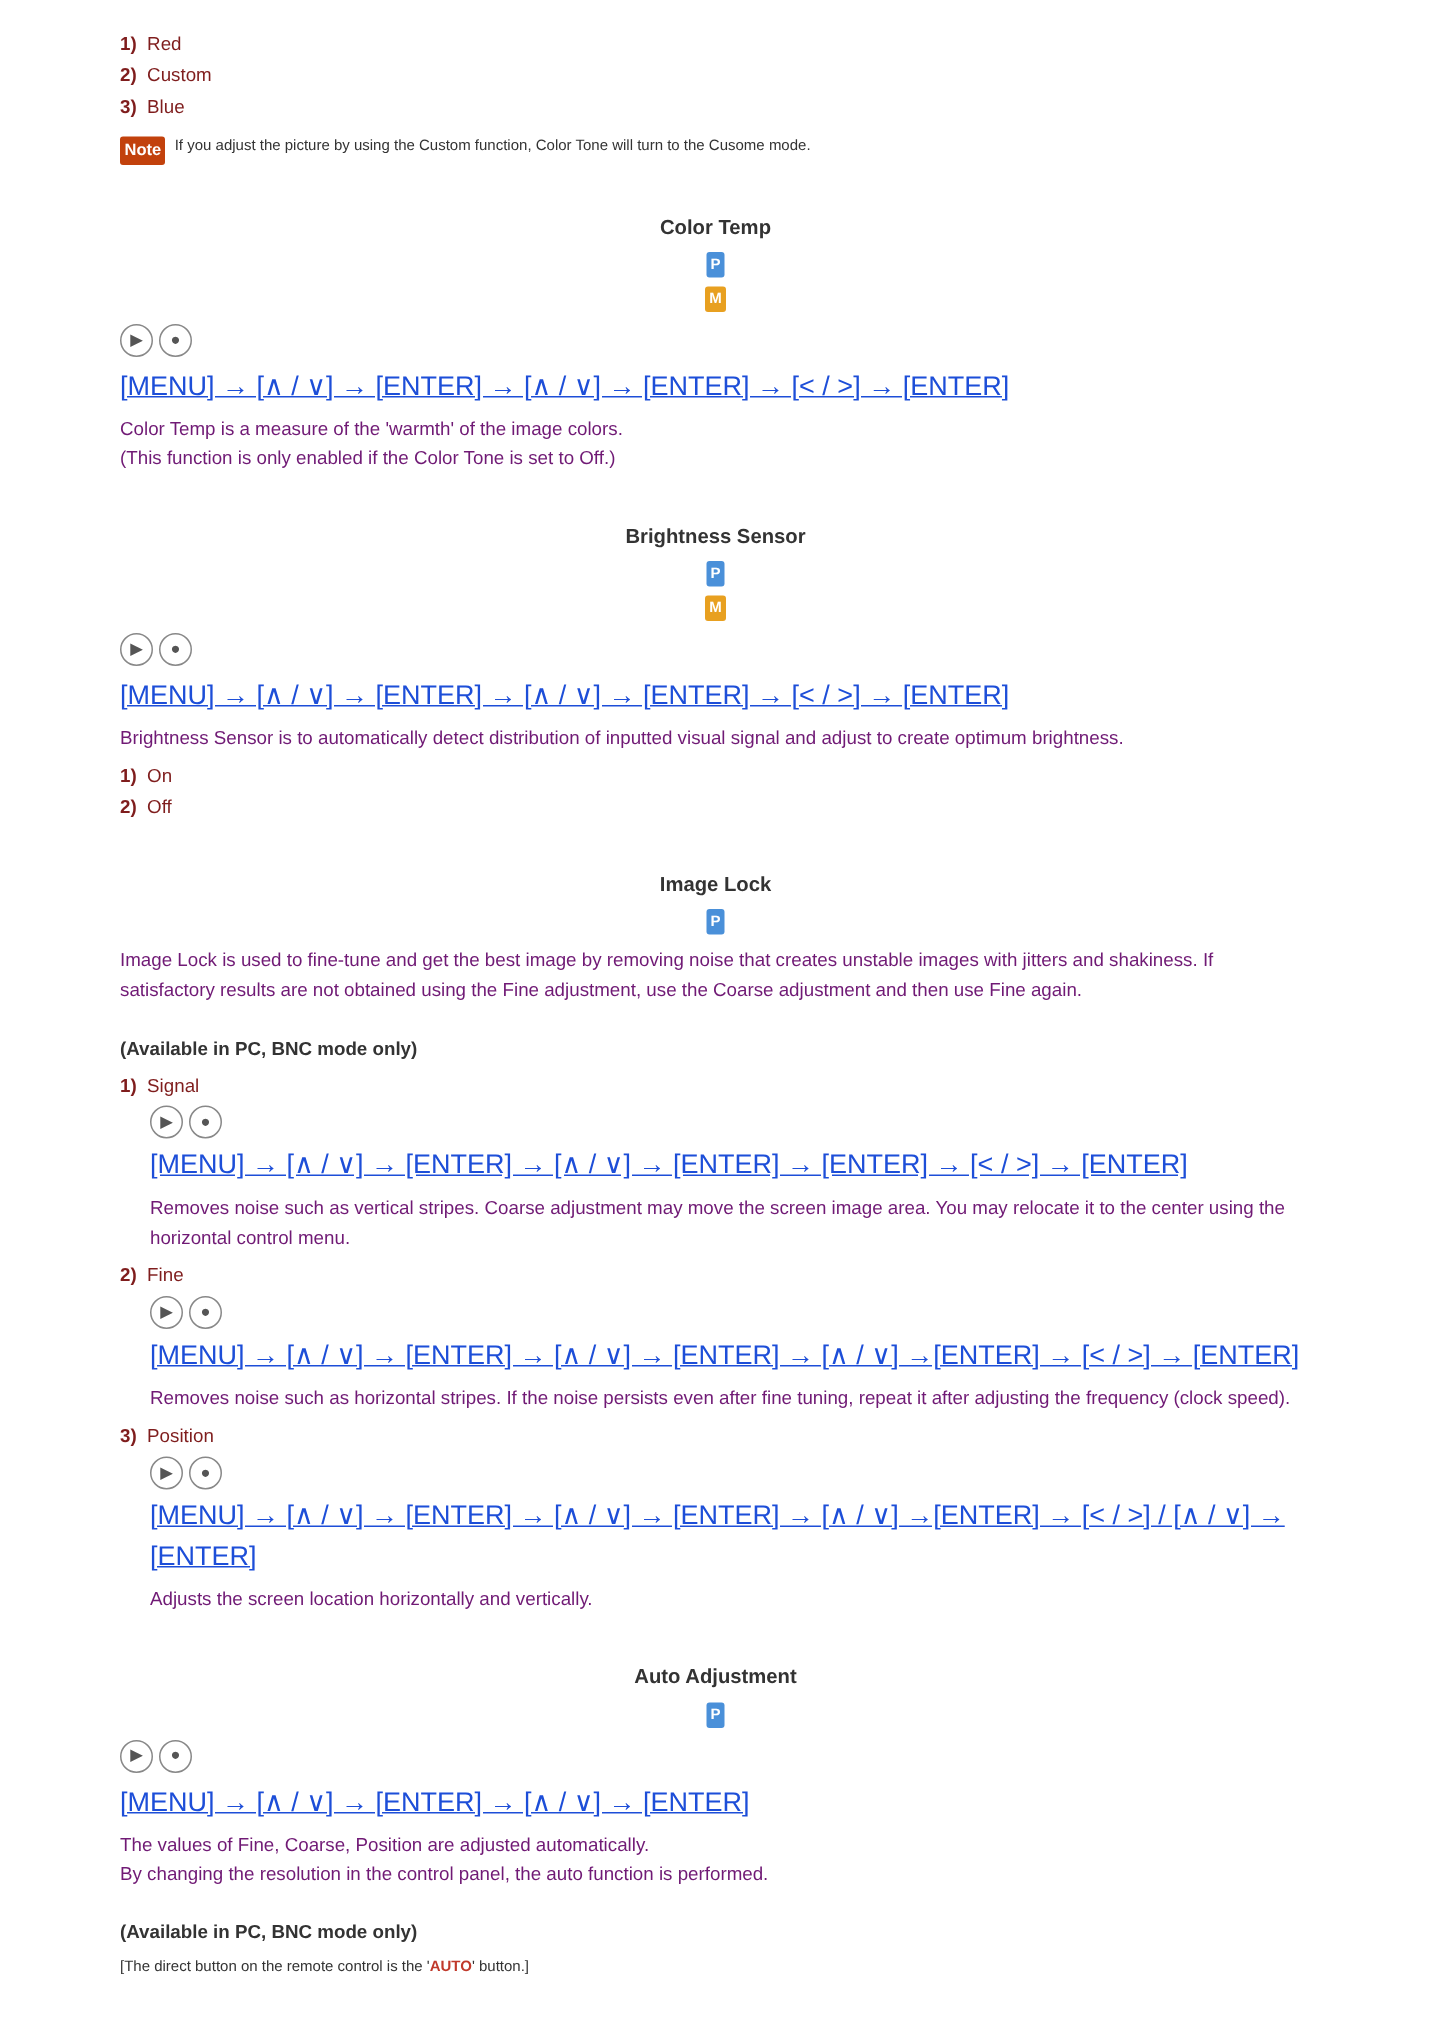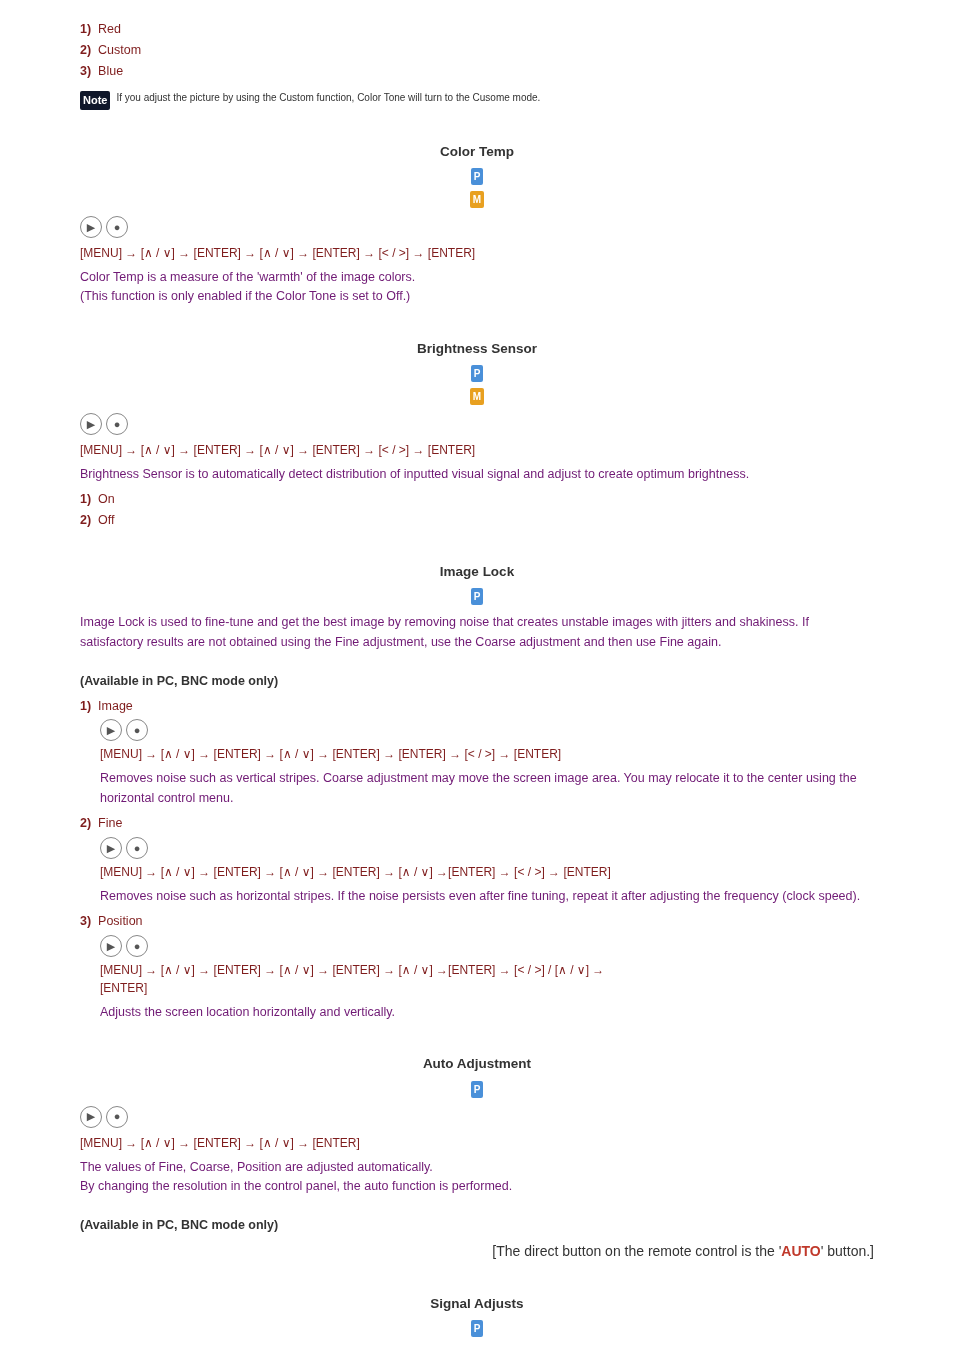--- a/index.html
+++ b/index.html
@@ -52,39 +52,40 @@
       height: 22px;
       border-radius: 50%;
       border: 1.5px solid #888;
       display: flex;
       align-items: center;
       justify-content: center;
       font-size: 11px;
       color: #555;
     }
     .nav-path {
-      font-size: 12px;
-      color: #7f1d1d;
-      margin-bottom: 6px;
+      font-size: 18px;
+      color: #1d4ed8;
+      margin-bottom: 6px;
+      text-decoration: underline;
     }
     .description {
       font-size: 12.5px;
       color: #701a75;
       margin-bottom: 6px;
       line-height: 1.55;
     }
     .note-block {
       display: flex;
       align-items: flex-start;
       gap: 6px;
       margin-bottom: 8px;
     }
     .note-icon {
       font-size: 11px;
-      background: #0f172a;
+      background: #c2410c;
       color: #fff;
       padding: 1px 3px;
       border-radius: 2px;
       font-weight: bold;
       margin-top: 1px;
     }
     .note-text {
       font-size: 10px;
       color: #333;
     }
@@ -107,23 +108,22 @@
       margin-bottom: 4px;
       margin-top: 4px;
     }
     .available-note {
       font-weight: bold;
       font-size: 12.5px;
       margin-bottom: 6px;
       margin-top: 20px;
     }
     .direct-btn-note {
-      font-size: 14px;
+      font-size: 10px;
       margin-top: 4px;
-      text-align: right;
     }
     .direct-btn-note .auto-text {
       color: #c0392b;
       font-weight: bold;
     }
   </style>
 </head>
 <body>
 
 <div class="section">
@@ -191,21 +191,21 @@
   <div class="section-title">
     <span>Image Lock</span>
     <span class="badge badge-p">P</span>
   </div>
   <div class="description" style="margin-top:8px;">Image Lock is used to fine-tune and get the best image by removing noise that creates unstable images with jitters and shakiness. If satisfactory results are not obtained using the Fine adjustment, use the Coarse adjustment and then use Fine again.</div>
   <div class="available-note">(Available in PC, BNC mode only)</div>
 
   <div style="margin-top:4px;">
     <div class="list-item">
       <span class="num">1)</span>
-      &nbsp;<span>Image</span>
+      &nbsp;<span>Signal</span>
     </div>
     <div class="sub-item">
       <div class="sub-icons-row">
         <div class="icon-circle">▶</div>
         <div class="icon-circle">●</div>
       </div>
       <div class="nav-path">[MENU] → [∧ / ∨] → [ENTER] → [∧ / ∨] → [ENTER] → [ENTER] → [&lt; / &gt;] → [ENTER]</div>
       <div class="description">Removes noise such as vertical stripes. Coarse adjustment may move the screen image area. You may relocate it to the center using the horizontal control menu.</div>
     </div>
   </div>

